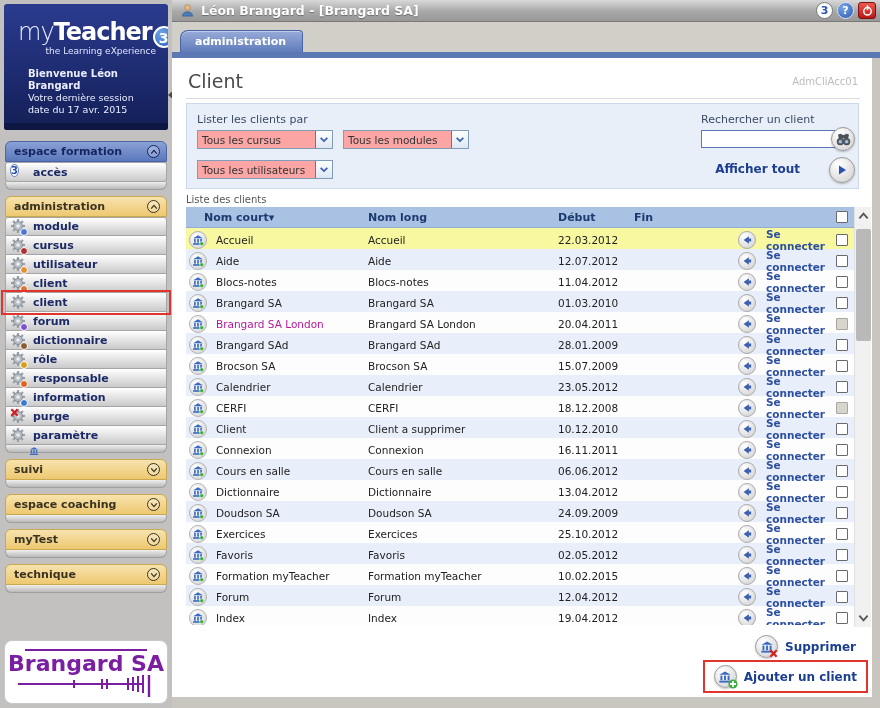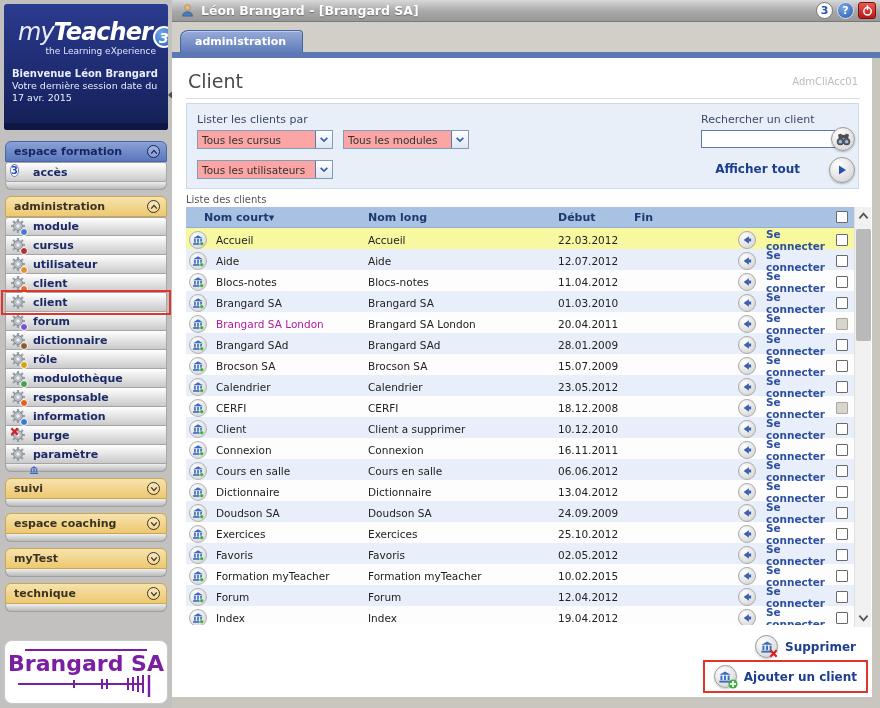--- a/index.html
+++ b/index.html
@@ -11,31 +11,31 @@
     font-size:11px; color:#222;
   }
   
   #sidebar { position:absolute; left:0; top:0; width:172px; height:708px; background:#c2c1bf; }
   .logo-box {
     margin:4px 4px 0 4px; height:126px; border-radius:3px;
     background:linear-gradient(#2b3b8e, #1a2768 70%, #141f54);
     position:relative; overflow:hidden; color:#fff;
   }
   .logo-box::after { content:""; position:absolute; left:0; right:0; bottom:0; height:7px; background:#0e1743; }
-  .brand { padding:14px 10px 0 14px; white-space:nowrap;font-style:italic; }
+  .brand { padding:14px 10px 0 14px; white-space:nowrap; }
   .brand .my { font-size:24px; font-weight:300; color:#e8ecff; letter-spacing:-1px;}
   .brand .teacher { font-size:24px; font-weight:bold; color:#ffffff; letter-spacing:-1px;}
   .brand .three {
     display:inline-block; width:22px; height:22px; line-height:20px; text-align:center;
     background:radial-gradient(circle at 35% 30%, #6fa5e8, #2a62c0);
     border:2px solid #fff; border-radius:50%; color:#fff; font-weight:bold; font-size:14px;
     vertical-align:middle; margin-left:1px;
   }
   .tagline { text-align:right; padding-right:12px; font-size:9px; color:#dfe5ff; margin-top:-2px;}
-  .welcome { padding:12px 10px 0 8px; font-size:9.5px; line-height:12px; color:#e9edff;}
+  .welcome { padding:12px 10px 0 24px; font-size:9.5px; line-height:12px; color:#e9edff;}
   .welcome b { font-size:10px; }
   .sec-header {
     margin:0 5px; height:21px; line-height:20px; padding:0 6px 0 8px;
     font-weight:bold; font-size:11px; border-radius:6px 6px 0 0;
     display:flex; align-items:center; position:relative;gap:7px;
   }
   .sec-header.gap { margin-top:6px; }
   .sec-header.blue { background:linear-gradient(#8ba1d6, #5a78bc); border:1px solid #4a66a8; color:#15255f; }
   .sec-header.yellow { background:linear-gradient(#f7e3ae, #edc želez870); background:linear-gradient(#f7e3ae, #edc870); border:1px solid #c8a850; color:#3a3322; }
   .sec-label { flex:1; }
@@ -320,38 +320,20 @@
             <line x1="8" y1="8" x2="12.949747468305834" y2="12.949747468305832" stroke="#9aa0a8" stroke-width="2.2"></line>
             <line x1="8" y1="8" x2="8" y2="15" stroke="#9aa0a8" stroke-width="2.2"></line>
             <line x1="8" y1="8" x2="3.050252531694168" y2="12.949747468305834" stroke="#9aa0a8" stroke-width="2.2"></line>
             <line x1="8" y1="8" x2="1" y2="8" stroke="#9aa0a8" stroke-width="2.2"></line>
             <line x1="8" y1="8" x2="3.0502525316941664" y2="3.050252531694168" stroke="#9aa0a8" stroke-width="2.2"></line>
             <line x1="8" y1="8" x2="7.999999999999999" y2="1" stroke="#9aa0a8" stroke-width="2.2"></line>
             <line x1="8" y1="8" x2="12.949747468305832" y2="3.0502525316941664" stroke="#9aa0a8" stroke-width="2.2"></line>
             <circle cx="8" cy="8" r="4.4" fill="#b8bec6" stroke="#868c94" stroke-width="1"></circle>
             <circle cx="8" cy="8" r="1.7" fill="#eef0f3"></circle>
           </svg>
-          <span class="badge" style="background: rgb(74, 160, 74);"></span>
-        </span>
-        <span>modulothèque</span>
-      </div>
-      <div class="side-item">
-        <span class="item-icon">
-          <svg width="16" height="16" viewBox="0 0 16 16">
-            <line x1="8" y1="8" x2="15" y2="8" stroke="#9aa0a8" stroke-width="2.2"></line>
-            <line x1="8" y1="8" x2="12.949747468305834" y2="12.949747468305832" stroke="#9aa0a8" stroke-width="2.2"></line>
-            <line x1="8" y1="8" x2="8" y2="15" stroke="#9aa0a8" stroke-width="2.2"></line>
-            <line x1="8" y1="8" x2="3.050252531694168" y2="12.949747468305834" stroke="#9aa0a8" stroke-width="2.2"></line>
-            <line x1="8" y1="8" x2="1" y2="8" stroke="#9aa0a8" stroke-width="2.2"></line>
-            <line x1="8" y1="8" x2="3.0502525316941664" y2="3.050252531694168" stroke="#9aa0a8" stroke-width="2.2"></line>
-            <line x1="8" y1="8" x2="7.999999999999999" y2="1" stroke="#9aa0a8" stroke-width="2.2"></line>
-            <line x1="8" y1="8" x2="12.949747468305832" y2="3.0502525316941664" stroke="#9aa0a8" stroke-width="2.2"></line>
-            <circle cx="8" cy="8" r="4.4" fill="#b8bec6" stroke="#868c94" stroke-width="1"></circle>
-            <circle cx="8" cy="8" r="1.7" fill="#eef0f3"></circle>
-          </svg>
           <span class="badge" style="background: rgb(224, 96, 32);"></span>
         </span>
         <span>responsable</span>
       </div>
       <div class="side-item">
         <span class="item-icon">
           <svg width="16" height="16" viewBox="0 0 16 16">
             <line x1="8" y1="8" x2="15" y2="8" stroke="#9aa0a8" stroke-width="2.2"></line>
             <line x1="8" y1="8" x2="12.949747468305834" y2="12.949747468305832" stroke="#9aa0a8" stroke-width="2.2"></line>
             <line x1="8" y1="8" x2="8" y2="15" stroke="#9aa0a8" stroke-width="2.2"></line>

